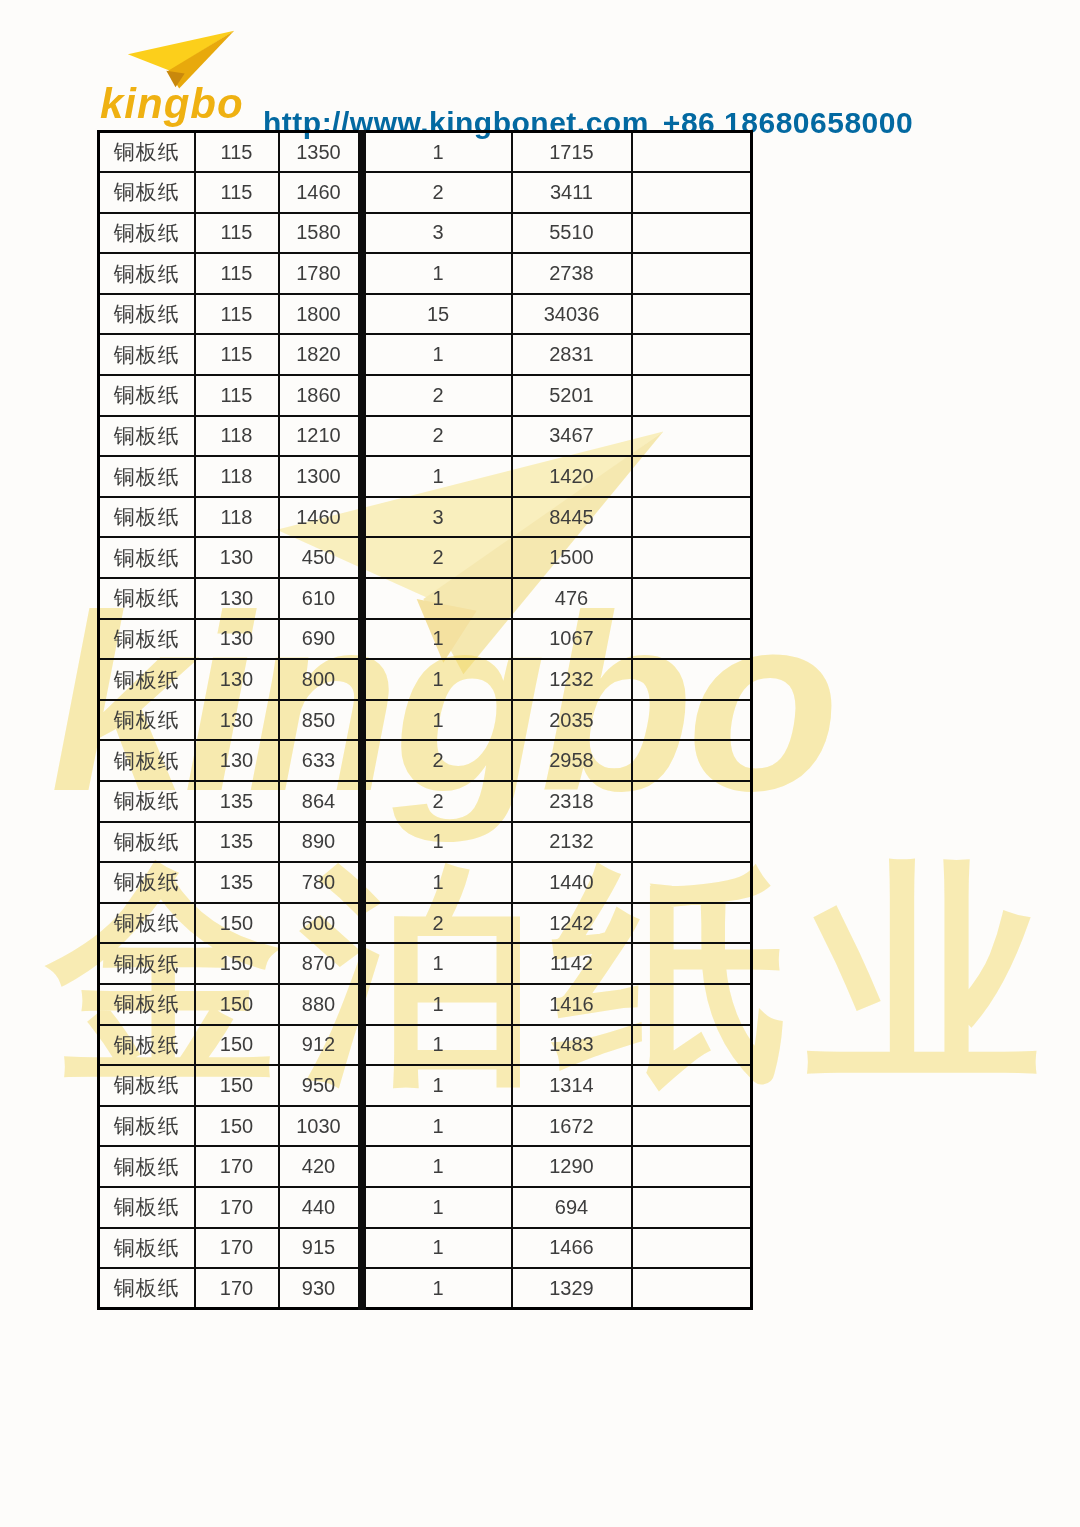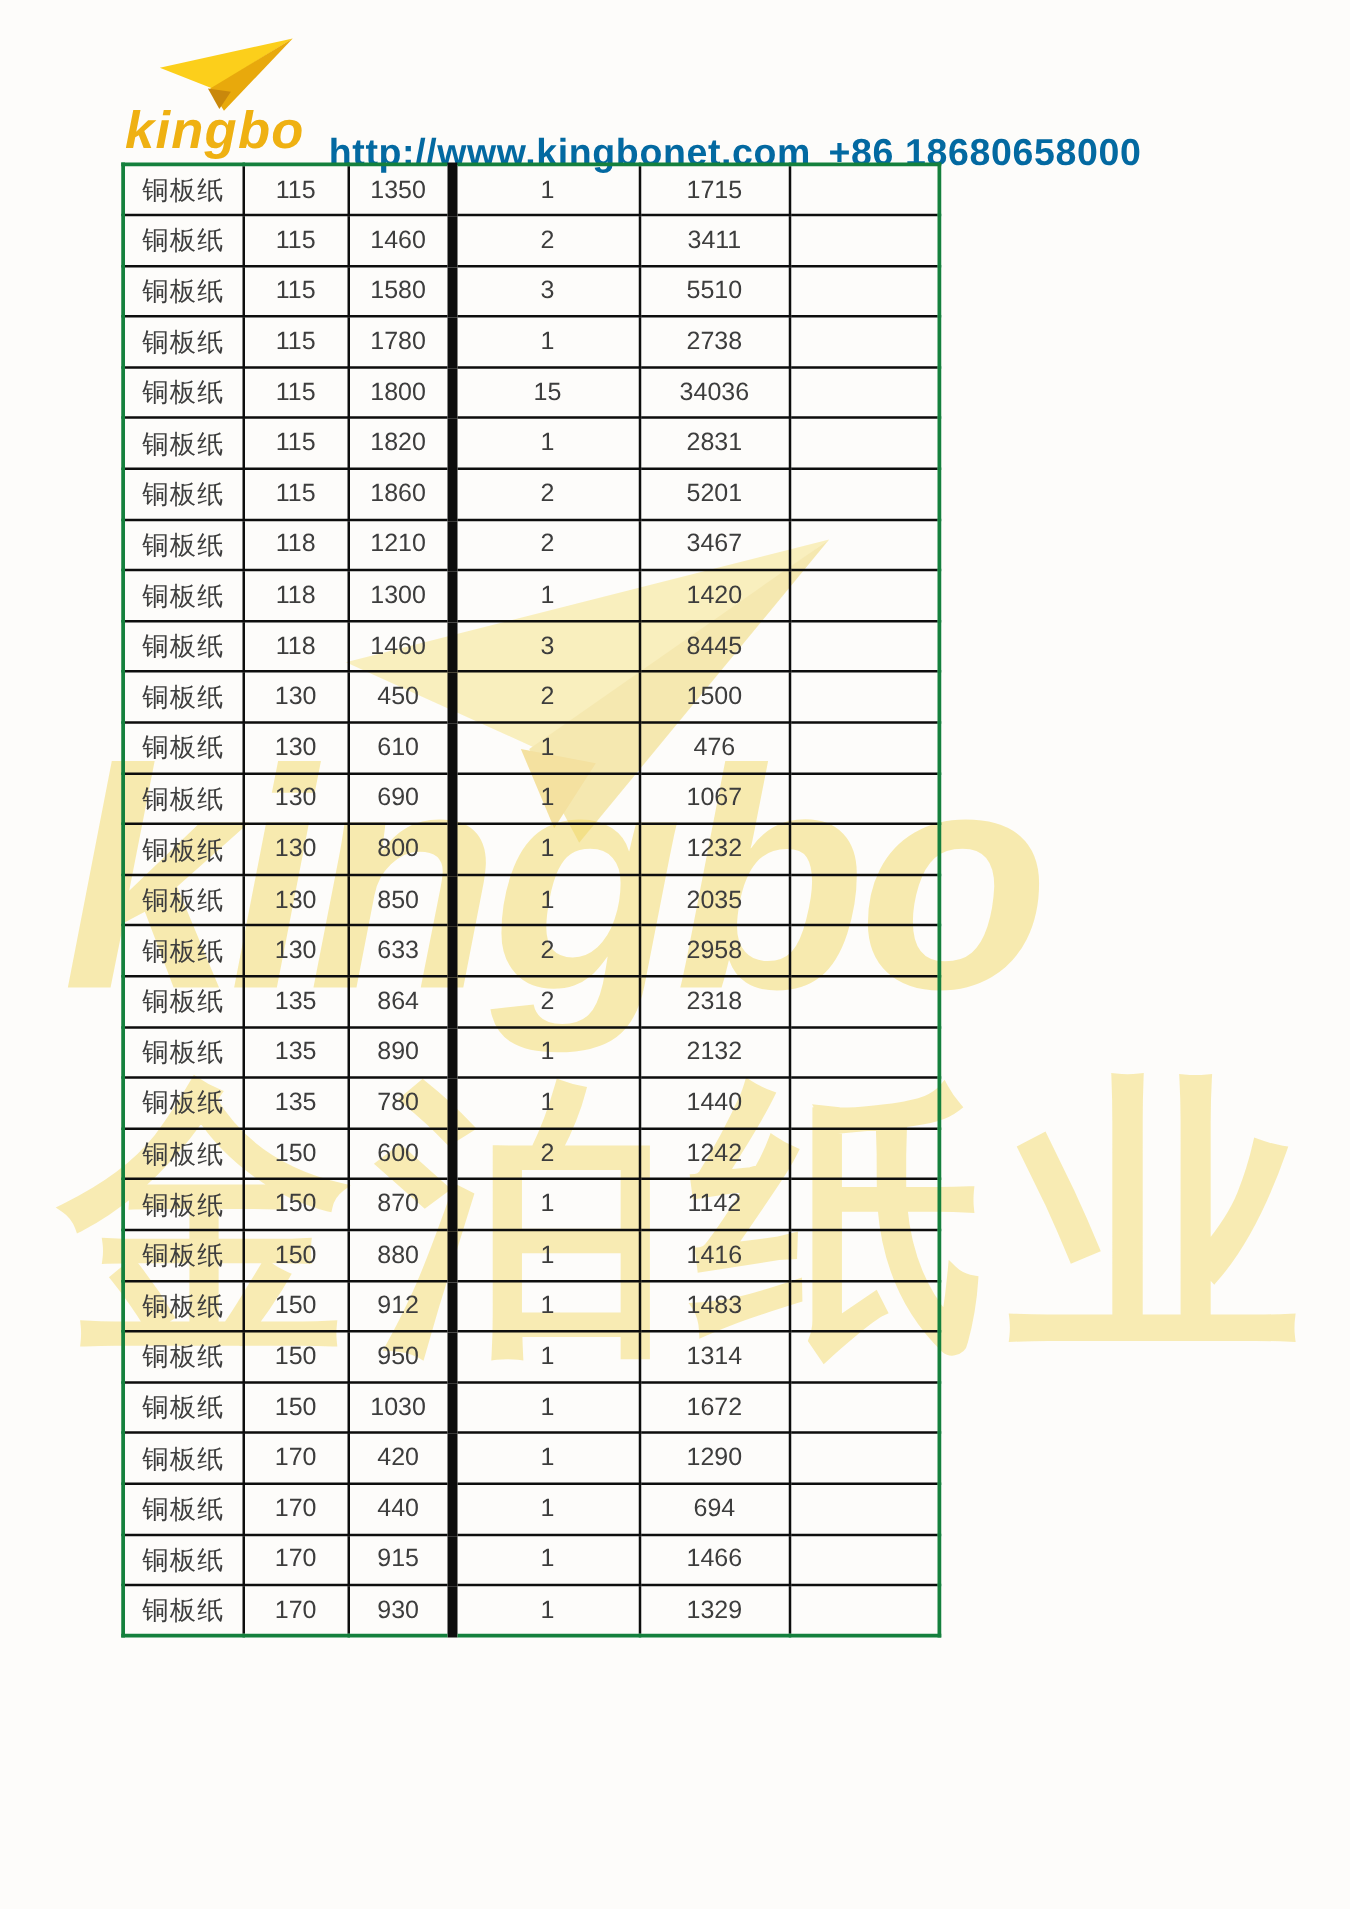--- a/index.html
+++ b/index.html
@@ -54,21 +54,21 @@
     height:40.6px;
     text-align:center;
     vertical-align:middle;
     font-size:20px;
     color:#3d3d3d;
     background:transparent;
     overflow:hidden;
   }
   table.inv tr td:first-child { font-size:21px; letter-spacing:1px; }
   table.inv td.thick-left { border-left:8px solid #0d0d0d; }
-  table.inv { border:3px solid #15803d; }
+  table.inv { border:3px solid #000000; }
 </style>
 </head>
 <body>
 
 <div class="watermark">
   <svg class="wm-plane" viewBox="0 0 120 90" preserveAspectRatio="none">
     <polygon points="2,38 118,4 48,62" fill="#f6e489"></polygon>
     <polygon points="118,4 58,88 46,62" fill="#efd76e"></polygon>
     <polygon points="44,62 62,66 52,84" fill="#ecc94f"></polygon>
   </svg>

